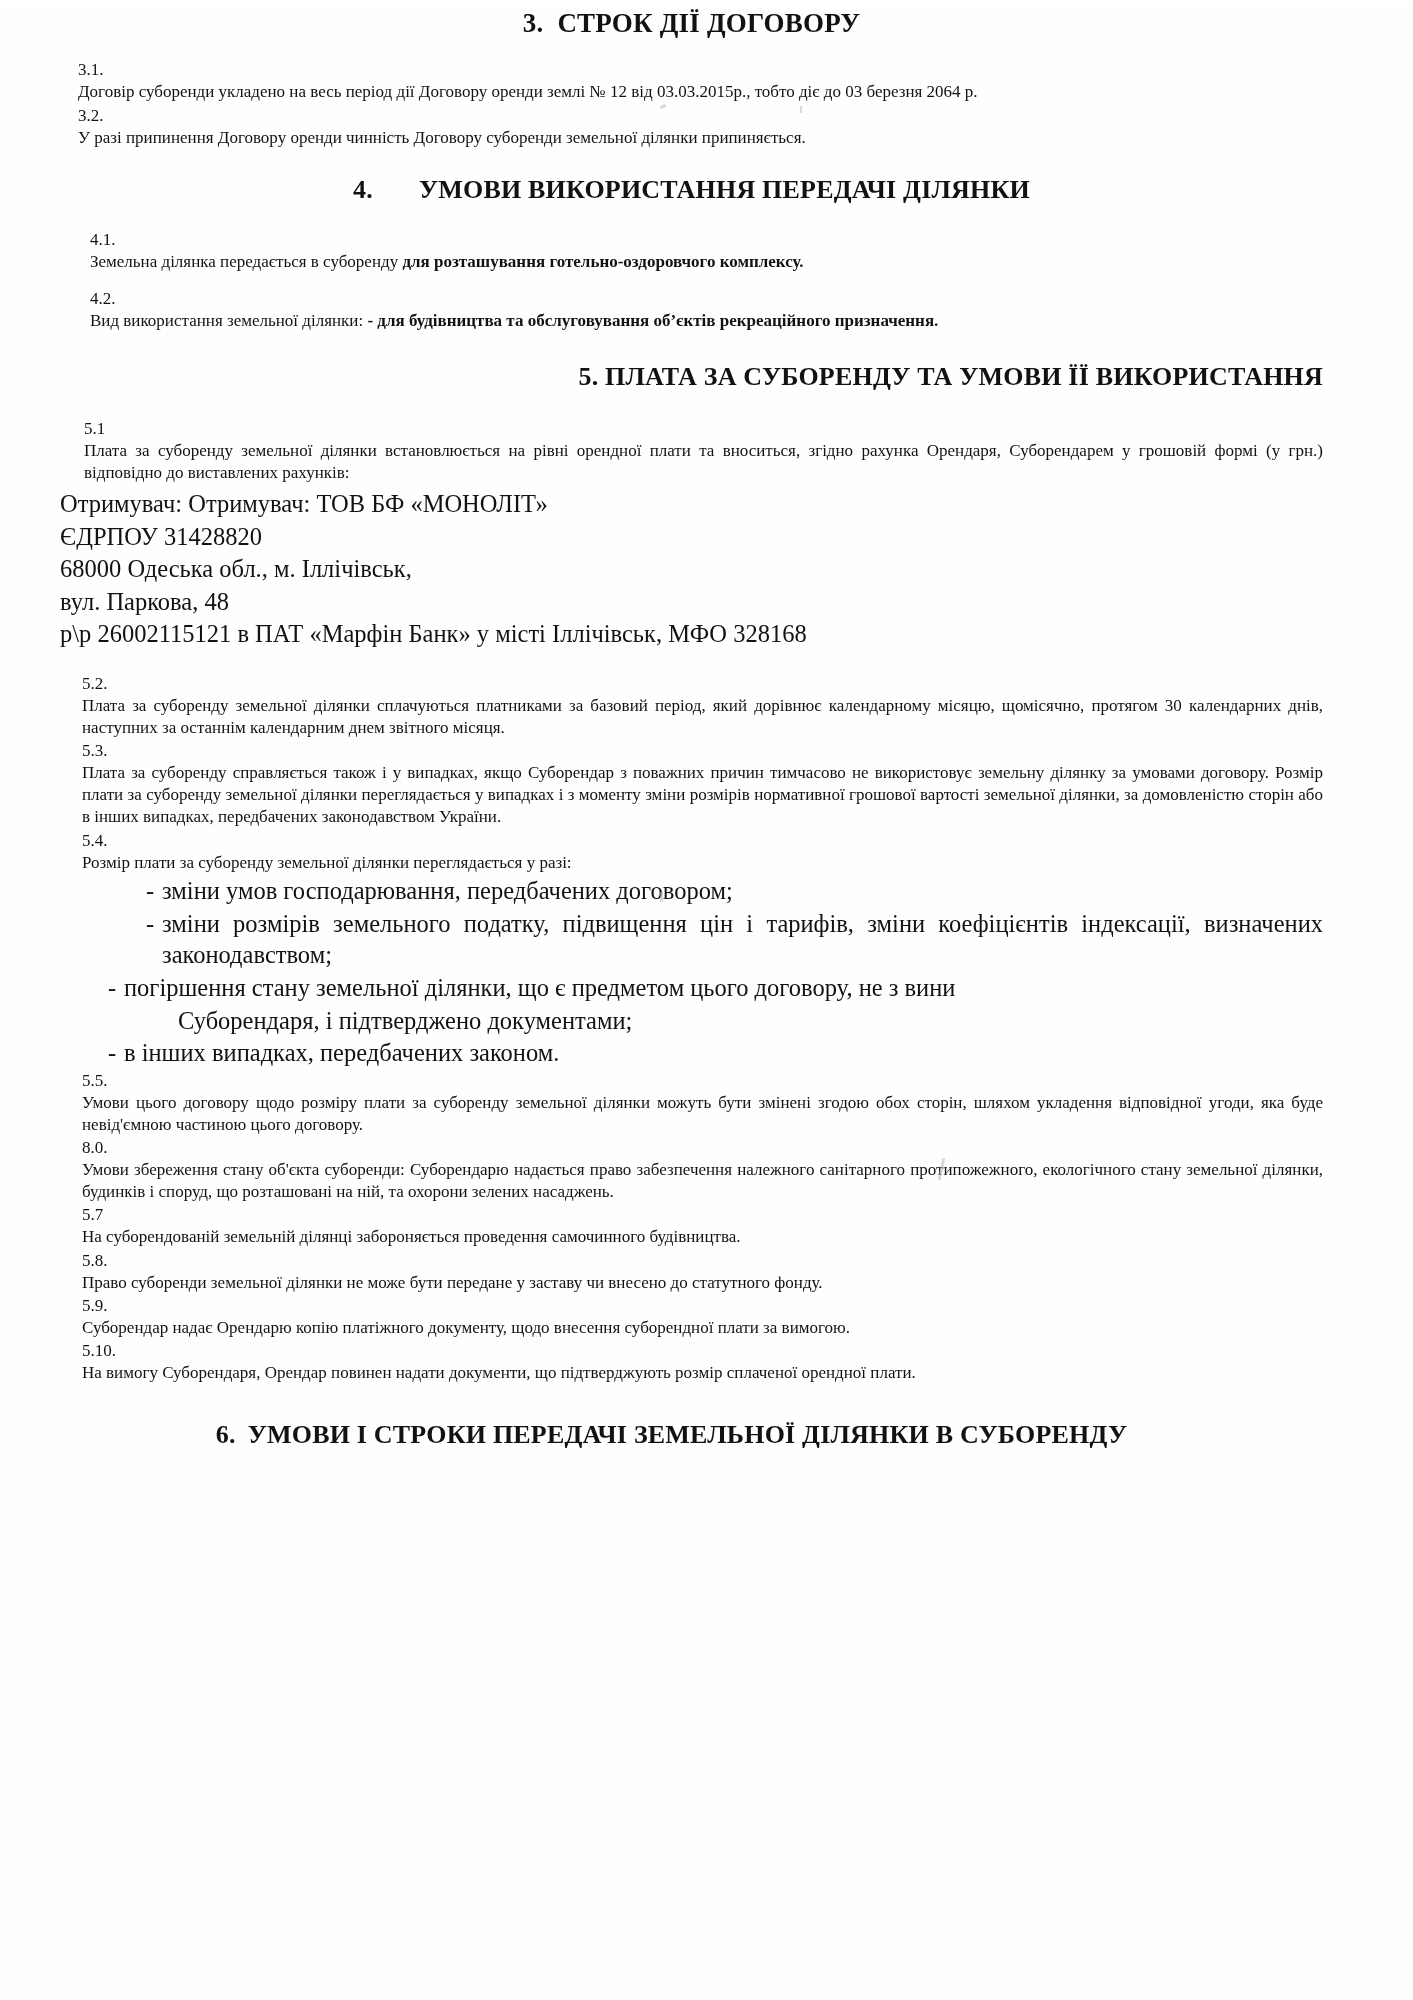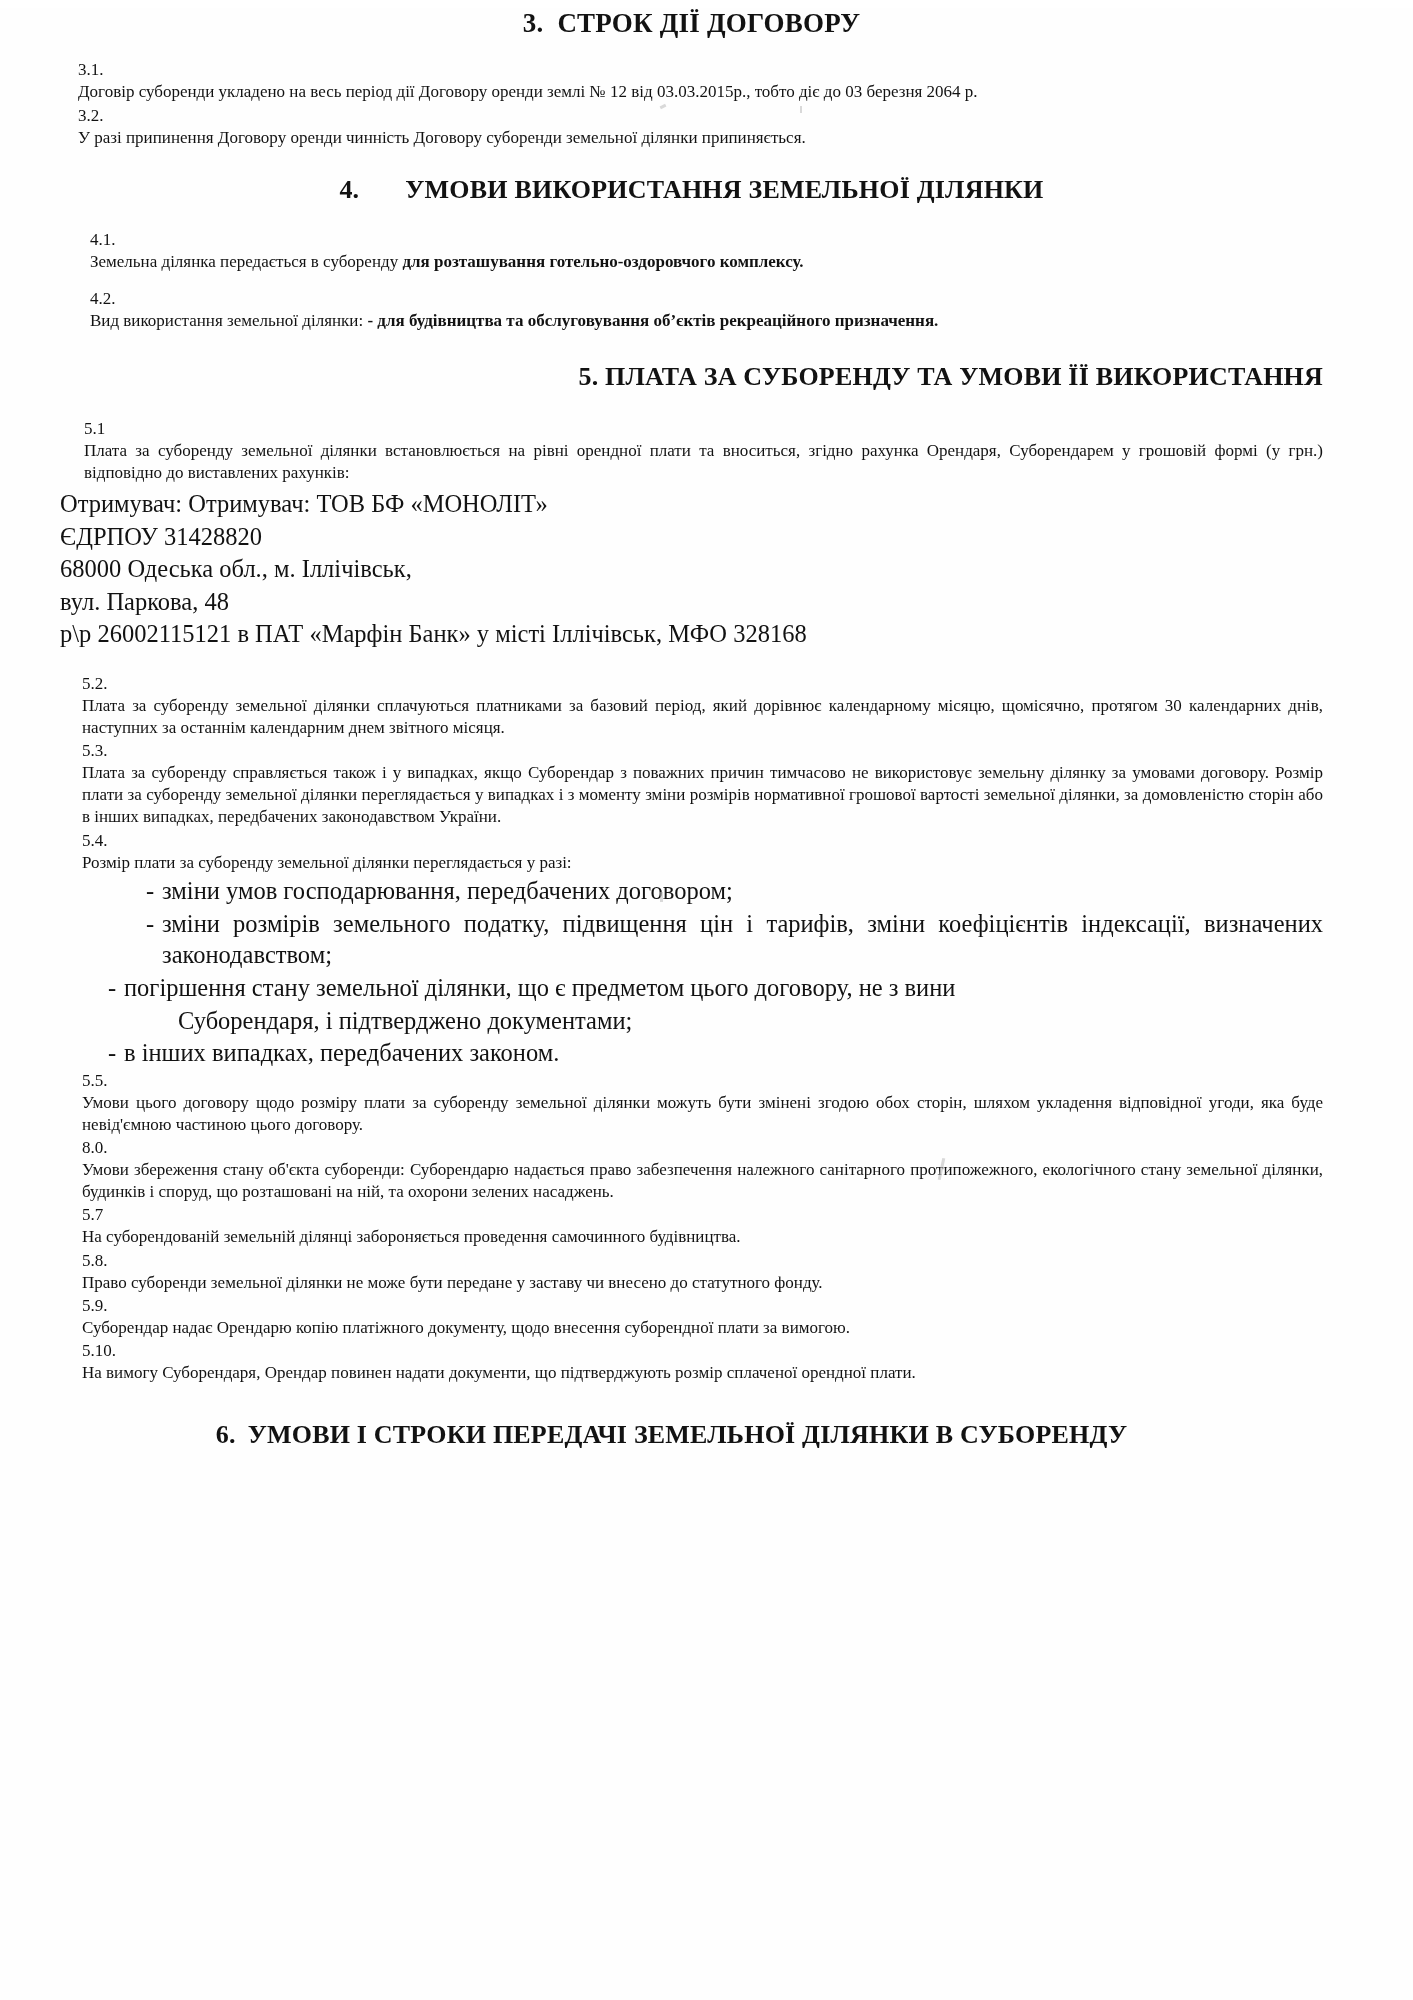--- a/index.html
+++ b/index.html
@@ -140,21 +140,21 @@
     <span class="lbl">3.1.</span>
     <span class="txt">Договір суборенди укладено на весь період дії Договору оренди землі № 12 від 03.03.2015р., тобто діє до 03 березня 2064 р.</span>
   </p>
 
   <p class="clause c-32">
     <span class="lbl">3.2.</span>
     <span class="txt">У разі припинення Договору оренди чинність Договору суборенди земельної ділянки припиняється.</span>
   </p>
 
   <h2 class="h-center h-sec4">
-    <span class="num">4.</span><span>УМОВИ ВИКОРИСТАННЯ ЗЕМЕЛЬНОЇ ДІЛЯНКИ</span>
+    <span class="num">4.</span><span>УМОВИ ВИКОРИСТАННЯ ПЕРЕДАЧІ ДІЛЯНКИ</span>
   </h2>
 
   <p class="clause c-4">
     <span class="lbl">4.1.</span>
     <span class="txt"><span>Земельна ділянка передається в суборенду </span><b>для розташування готельно-оздоровчого комплексу.</b></span>
   </p>
 
   <p class="clause c-4">
     <span class="lbl">4.2.</span>
     <span class="txt"><span>Вид використання земельної ділянки: </span><b>- для будівництва та обслуговування об’єктів рекреаційного призначення.</b></span>

